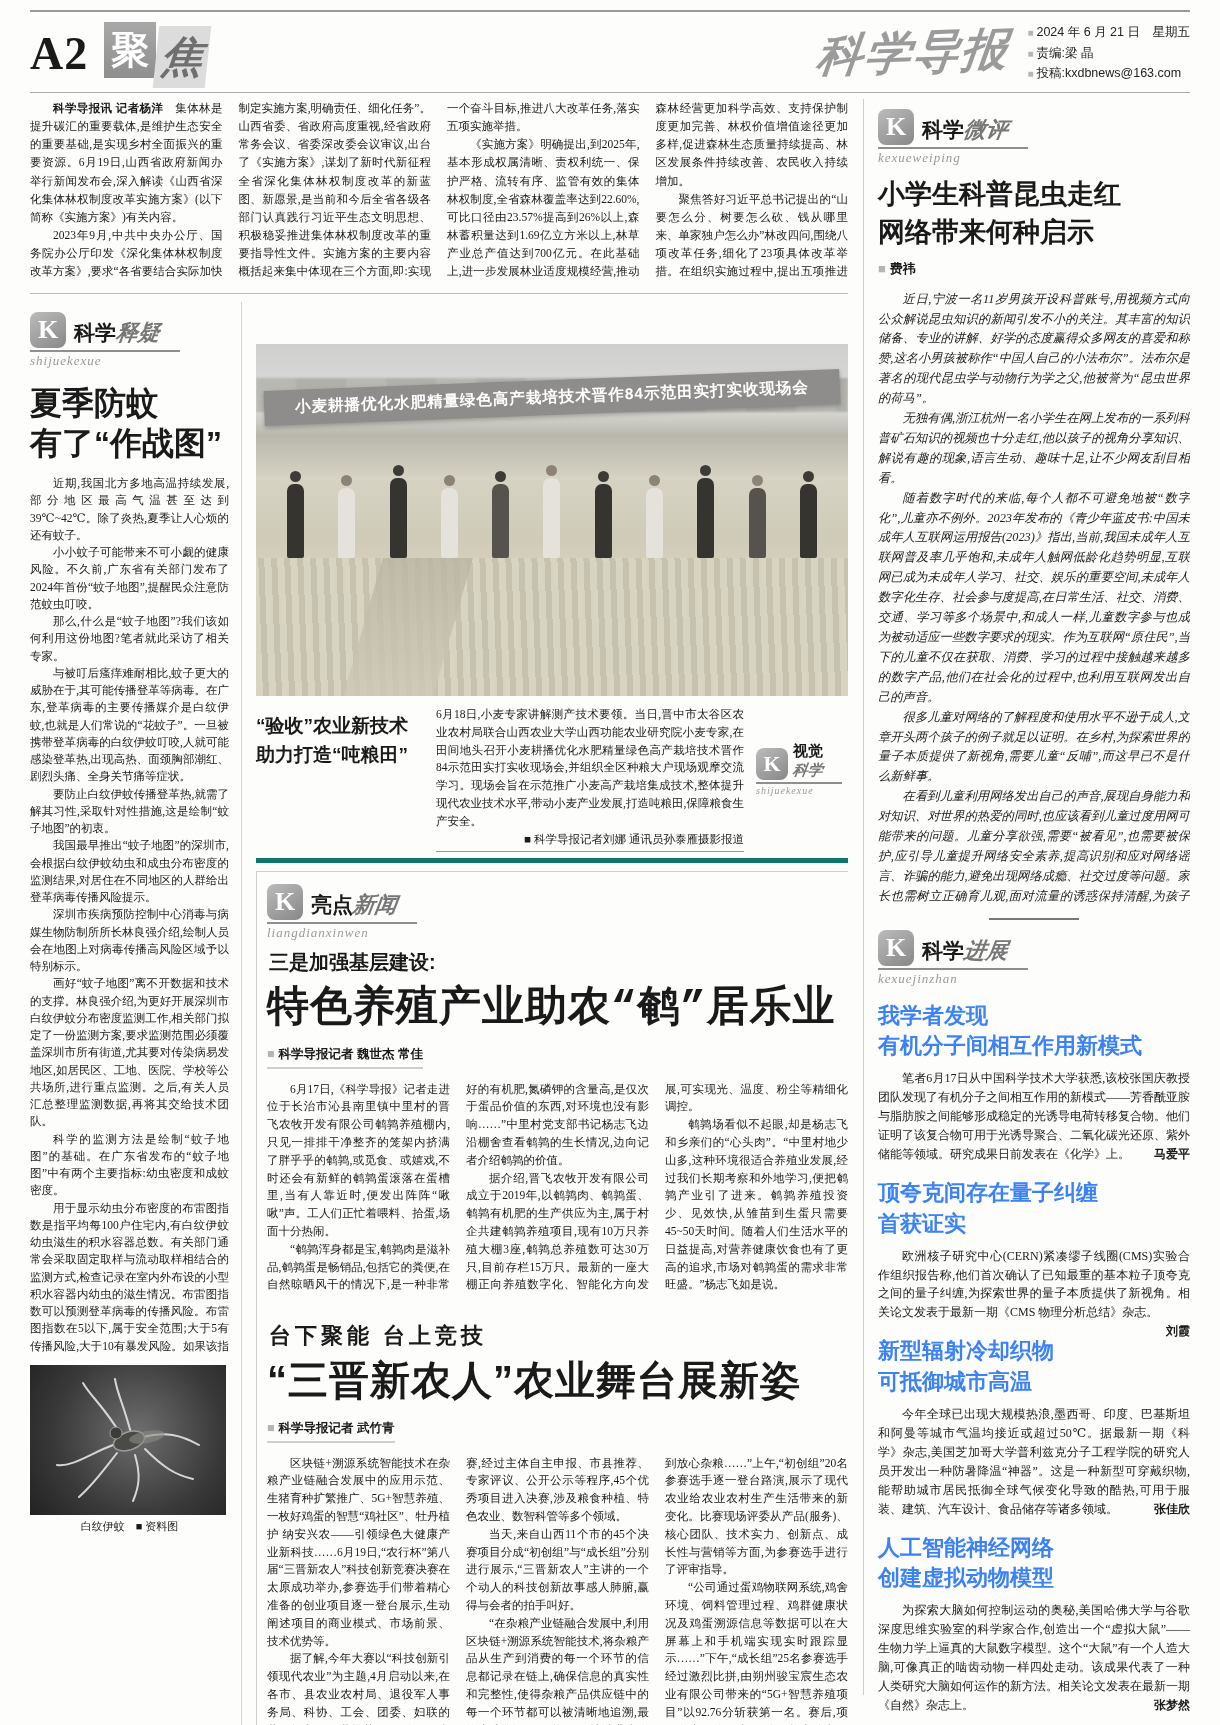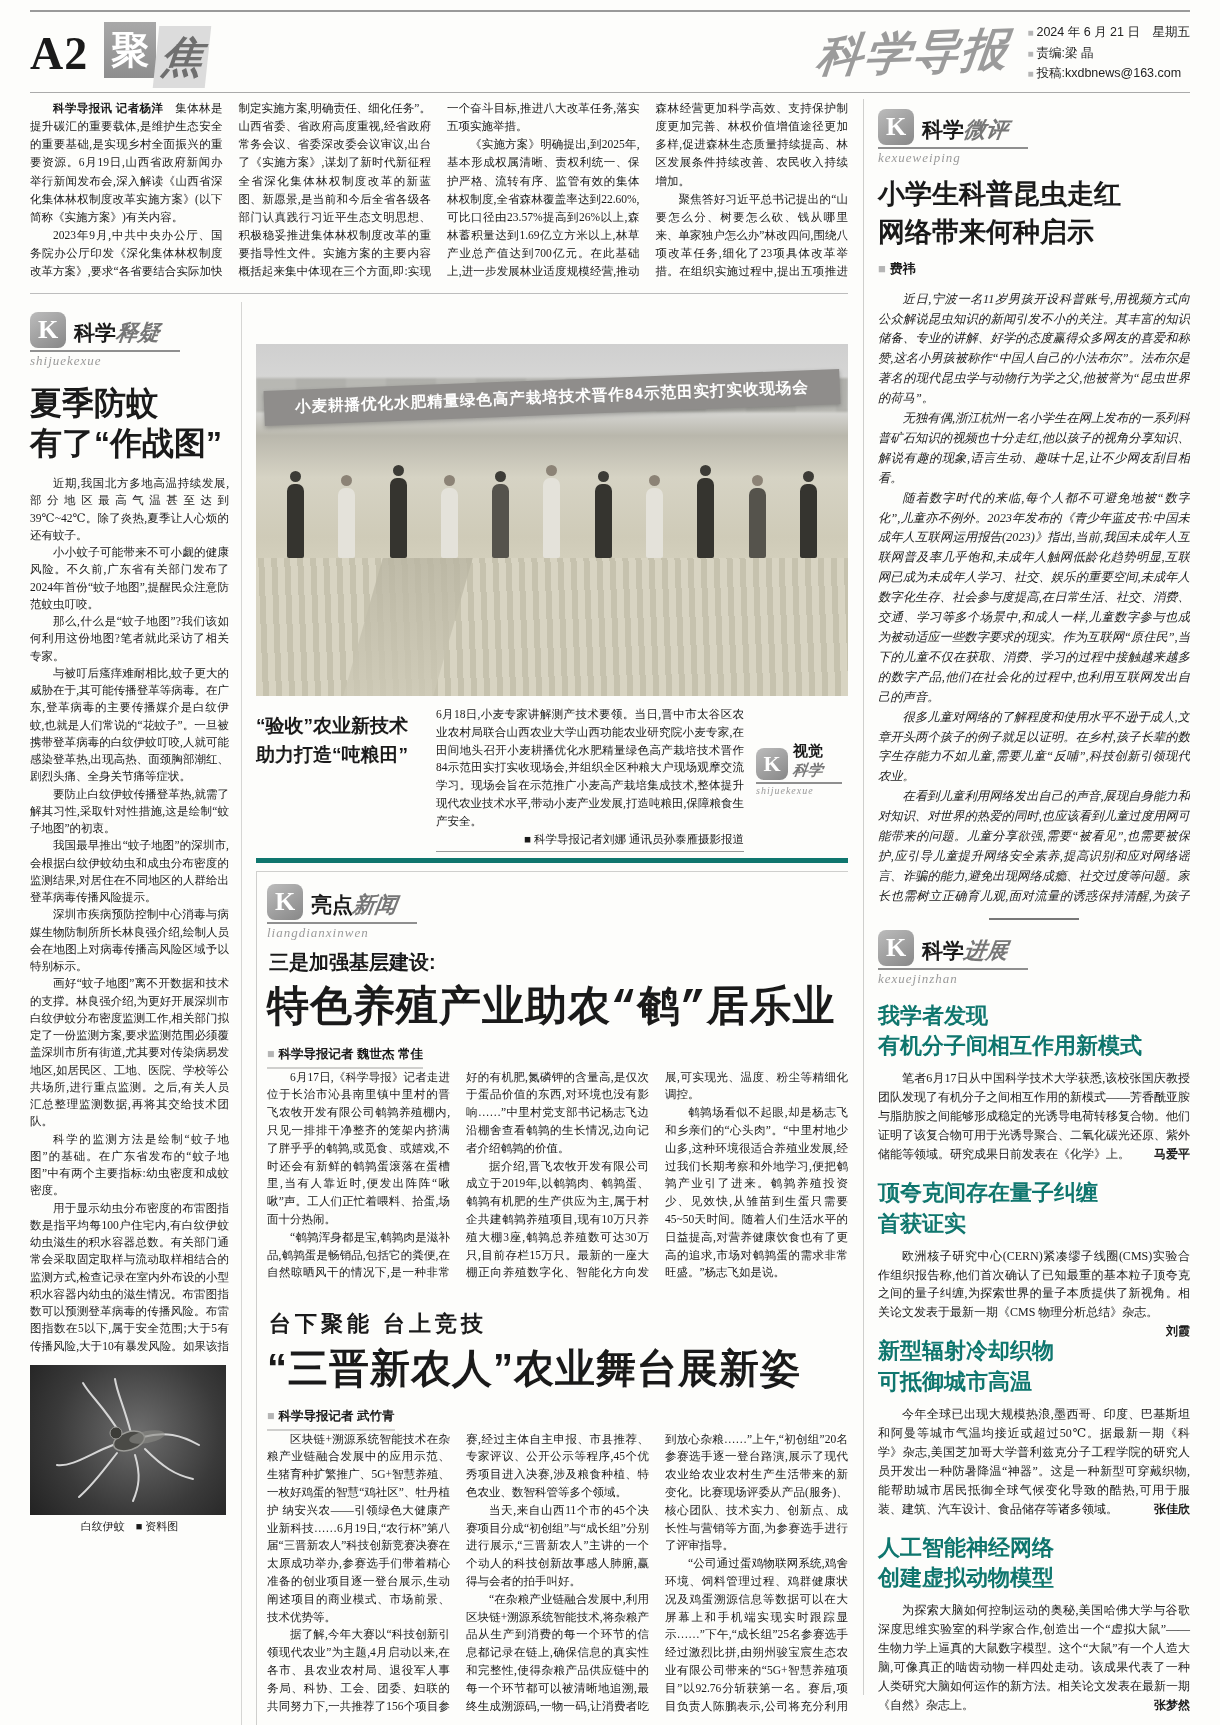--- a/index.html
+++ b/index.html
@@ -88,36 +88,36 @@
   .shijue .kicon { width:32px; height:32px; font-size:22px; }
   .shijue .kline { gap:5px; }
   .shijue .ktxt .cn { font-size:15px; }
   .shijue .ktxt .script { font-size:15px; }
   .shijue .kpy { width:86px; font-size:10px; }
   
   .liangdian-box { border-left:1px solid #cfcfcd; border-bottom:1px solid #cfcfcd; border-top:1px solid #cfcfcd; padding:2px 0 8px 10px; margin-top:8px; }
   .kicker1 { font-family:"Liberation Sans",sans-serif; font-weight:bold; font-size:20px; margin:8px 0 2px 2px; }
   .big-headline { font-family:Liberation Mono, monospace; font-weight:bold; font-size:42px; letter-spacing:1px; margin:2px 0 10px 0; }
   .byline { font-family:"Liberation Sans",sans-serif; font-size:12.5px; font-weight:bold;
-    border-bottom:2px solid #cfcfcd; display:inline-block; padding-bottom:4px; margin-bottom:0; }
+    border-bottom:2px solid #cfcfcd; display:inline-block; padding-bottom:4px; margin-bottom:12px; }
   .byline .sq { color:#b5b5b5; margin-right:4px; }
   .colsN { column-count:3; column-gap:16px; font-size:11.5px; line-height:1.55; text-align:justify; overflow:hidden; }
   .ld-body { height:226px; }
   .sj-body { height:300px; }
   .kicker2 { font-family:"Liberation Sans",sans-serif; font-weight:bold; font-size:22px; letter-spacing:4px; margin:14px 0 0 2px; }
   .sj-headline { font-family:"Liberation Sans",sans-serif; font-weight:bold; font-size:40px; letter-spacing:1px; margin:2px 0 10px 0; }
   
   .wp-headline { font-family:"Liberation Sans",sans-serif; font-weight:bold; font-size:27px; line-height:1.4; margin:10px 0 8px 0; }
   .wp-author { font-family:"Liberation Sans",sans-serif; font-weight:bold; font-size:13px; margin:4px 0 12px 0; }
   .wp-author .sq { color:#b5b5b5; margin-right:4px; }
   .essay { font-style:italic; font-size:12.3px; line-height:1.62; text-align:justify; height:616px; overflow:hidden; }
   .essay p { text-indent:2em; }
   .mid-divider { width:90px; border-bottom:2px solid #777; margin:12px auto 2px auto; }
   .jz-art { margin-top:14px; }
-  .jz-headline { font-family:"Liberation Sans",sans-serif; font-weight:bold; font-size:22px; line-height:1.4; margin-bottom:7px; color:#0f766e; }
+  .jz-headline { font-family:"Liberation Sans",sans-serif; font-weight:bold; font-size:22px; line-height:1.4; margin-bottom:7px; color:#3b82f6; }
   .jz-body { font-size:12px; line-height:1.58; text-align:justify; text-indent:2em; }
   .jz-author { font-weight:bold; float:right; font-family:"Liberation Sans",sans-serif; font-size:12px; }
   svg.mos { display:block; }
 </style>
 </head>
 <body>
 
 <div class="page">
   <div class="topline"></div>
 
@@ -291,21 +291,21 @@
       </div>
       <h2 class="wp-headline">
         <span>小学生科普昆虫走红</span><br><span>网络带来何种启示</span>
       </h2>
       <div class="wp-author"><span class="sq">■</span><span>费祎</span></div>
       <div class="essay">
         <div>
             <p>近日,宁波一名11岁男孩开设科普账号,用视频方式向公众解说昆虫知识的新闻引发不小的关注。其丰富的知识储备、专业的讲解、好学的态度赢得众多网友的喜爱和称赞,这名小男孩被称作“中国人自己的小法布尔”。法布尔是著名的现代昆虫学与动物行为学之父,他被誉为“昆虫世界的荷马”。</p>
             <p>无独有偶,浙江杭州一名小学生在网上发布的一系列科普矿石知识的视频也十分走红,他以孩子的视角分享知识、解说有趣的现象,语言生动、趣味十足,让不少网友刮目相看。</p>
             <p>随着数字时代的来临,每个人都不可避免地被“数字化”,儿童亦不例外。2023年发布的《青少年蓝皮书:中国未成年人互联网运用报告(2023)》指出,当前,我国未成年人互联网普及率几乎饱和,未成年人触网低龄化趋势明显,互联网已成为未成年人学习、社交、娱乐的重要空间,未成年人数字化生存、社会参与度提高,在日常生活、社交、消费、交通、学习等多个场景中,和成人一样,儿童数字参与也成为被动适应一些数字要求的现实。作为互联网“原住民”,当下的儿童不仅在获取、消费、学习的过程中接触越来越多的数字产品,他们在社会化的过程中,也利用互联网发出自己的声音。</p>
-            <p>很多儿童对网络的了解程度和使用水平不逊于成人,文章开头两个孩子的例子就足以证明。在乡村,孩子长辈的数字生存能力不如儿童,需要儿童“反哺”,科技创新引领现代农业。</p>
+            <p>很多儿童对网络的了解程度和使用水平不逊于成人,文章开头两个孩子的例子就足以证明。在乡村,为探索世界的量子本质提供了新视角,需要儿童“反哺”,而这早已不是什么新鲜事。</p>
             <p>在看到儿童利用网络发出自己的声音,展现自身能力和对知识、对世界的热爱的同时,也应该看到儿童过度用网可能带来的问题。儿童分享欲强,需要“被看见”,也需要被保护,应引导儿童提升网络安全素养,提高识别和应对网络谣言、诈骗的能力,避免出现网络成瘾、社交过度等问题。家长也需树立正确育儿观,面对流量的诱惑保持清醒,为孩子正常生活和健康成长创造良好家庭氛围。</p>
           </div>
       </div>
       <div class="mid-divider"></div>
 
       <div class="kblock">
         <div class="kline">
           <div class="kicon">K</div>
           <div class="ktxt"><span class="cn">科学</span><span class="script">进展</span></div>
         </div>

